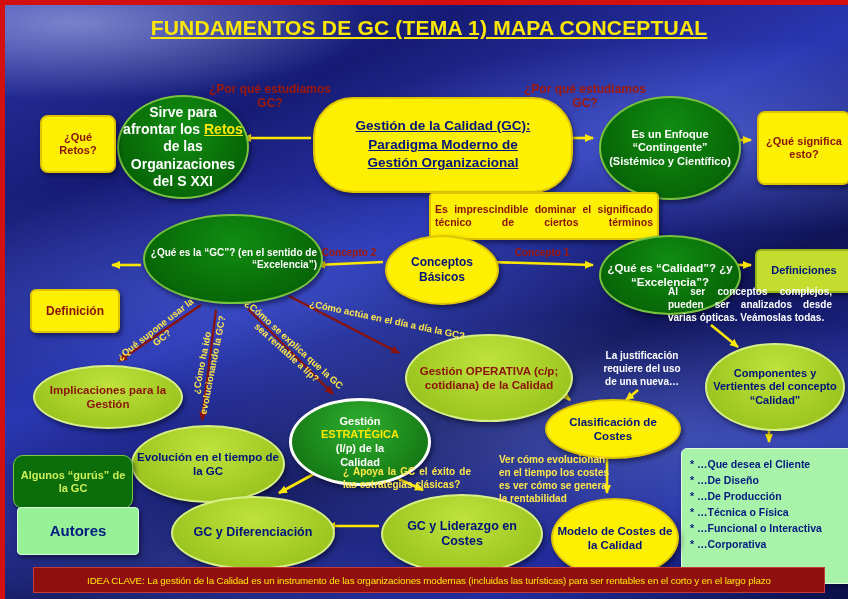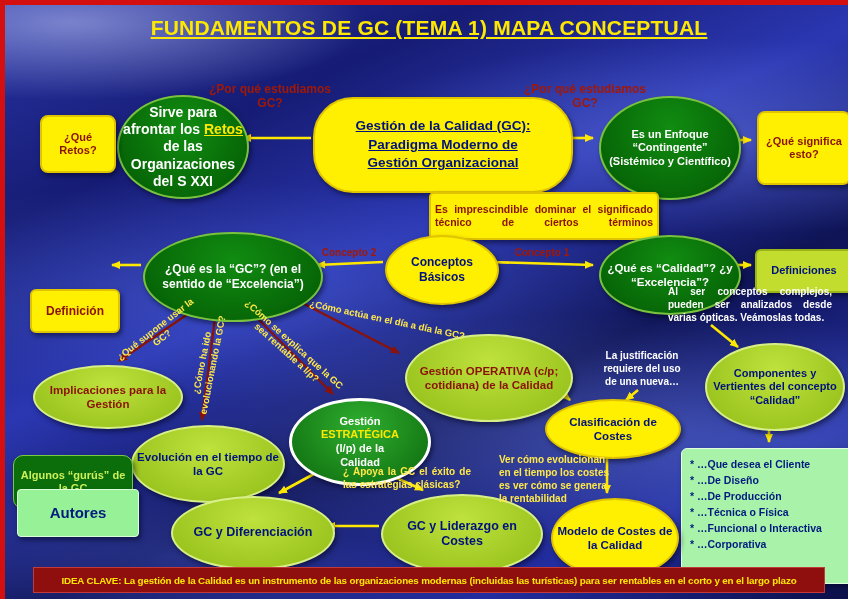--- a/index.html
+++ b/index.html
@@ -37,50 +37,50 @@
   .n-central{left:308px;top:92px;width:248px;height:84px;font-size:13.5px;border-radius:40px;text-decoration:underline;line-height:1.4;}
   .n-central span{display:block;}
   .n-enfoque{left:594px;top:91px;width:130px;height:92px;font-size:11px;}
   .n-que-significa{left:752px;top:106px;width:82px;height:62px;font-size:11px;border-radius:8px;}
   .n-imprescindible{left:424px;top:187px;width:218px;height:36px;font-size:10.5px;border-radius:5px;text-align:justify;}
   .n-imprescindible span{text-align:justify;text-align-last:justify;width:100%;}
   .n-conceptos{left:380px;top:230px;width:102px;height:58px;font-size:12px;}
   .lbl-concepto{font-size:10px;color:#a01808;width:80px;text-align:center;}
   .lbl-concepto2{left:304px;top:242px;}
   .lbl-concepto1{left:497px;top:242px;}
-  .n-que-es-gc{left:138px;top:227px;width:168px;height:78px;font-size:12px;}
+  .n-que-es-gc{left:138px;top:209px;width:168px;height:78px;font-size:10px;text-align:right;}
   .n-definicion{left:25px;top:244px;width:78px;height:32px;font-size:12px;border-radius:6px;margin-top:40px;}
   .n-que-es-calidad{left:594px;top:230px;width:130px;height:68px;font-size:11.5px;}
   .n-definiciones{left:750px;top:244px;width:86px;height:32px;font-size:11px;border-radius:6px;background:#c3dd2e;border:2px solid #9ab51a;}
   .lbl-complejos{left:663px;top:280px;width:164px;font-size:10px;color:#fff;text-align:justify;line-height:1.3;}
   .n-componentes{left:700px;top:338px;width:128px;height:76px;font-size:11px;}
   .list-box{position:absolute;z-index:2;left:676px;top:443px;width:160px;height:120px;background:#a9f2a9;
     border:1px solid #e2ffe2;border-radius:6px;padding:8px 6px 6px 8px;box-shadow:2px 3px 5px rgba(0,0,25,.5);}
   .list-box .li{display:block;font-size:10.5px;font-weight:700;color:#001a80;line-height:1.52;text-align:left;}
   .n-operativa{left:400px;top:329px;width:156px;height:76px;font-size:11.5px;}
   .lbl-justificacion{left:594px;top:344px;width:86px;font-size:10px;color:#fff;text-align:center;line-height:1.3;}
   .n-clasificacion{left:540px;top:394px;width:124px;height:48px;font-size:11.5px;}
   .n-implicaciones{left:28px;top:360px;width:138px;height:52px;font-size:11.5px;align-items:center;}
   .n-evolucion{left:126px;top:420px;width:142px;height:66px;font-size:11.5px;}
   .n-estrategica{left:284px;top:393px;width:128px;height:74px;font-size:11px;
     background:radial-gradient(ellipse at 50% 30%, #2fae2f 0%, #157a15 75%, #0c5e0c 100%);border:3px solid #fff;color:#fff;}
   .n-estrategica span{display:block;line-height:1.25;}
   .n-estrategica .hl{color:#ffe800;}
   .n-gurus{left:8px;top:450px;width:110px;height:44px;font-size:11px;border-radius:10px;
     background:#0b6e0b;color:#cdf05a;border:1.5px solid #7ac943;}
-  .n-autores{left:12px;top:484px;width:112px;height:38px;font-size:15px;border-radius:4px;
+  .n-autores{left:12px;top:502px;width:112px;height:38px;font-size:15px;border-radius:4px;
     background:#97f297;color:#001a80;border:1px solid #d9ffd9;}
   .n-diferenciacion{left:166px;top:491px;width:152px;height:62px;font-size:12.5px;}
   .n-liderazgo{left:376px;top:489px;width:150px;height:68px;font-size:12.5px;}
   .lbl-apoya{left:338px;top:461px;width:128px;font-size:10px;color:#ffe84a;text-align:justify;line-height:1.25;}
   .lbl-ver-como{left:494px;top:448px;width:112px;font-size:10px;color:#ffe84a;text-align:left;line-height:1.3;}
   .n-modelo{left:546px;top:493px;width:116px;height:68px;font-size:11.5px;}
   .banner{position:absolute;z-index:3;left:28px;top:562px;width:790px;height:24px;background:#8f0f0f;
     border:1px solid #c23a3a;display:flex;align-items:center;justify-content:center;}
-  .banner span{font-size:9.8px;font-weight:700;color:#ffe800;white-space:nowrap;letter-spacing:-.15px;}
+  .banner span{font-size:9.8px;font-weight:400;color:#ffe800;white-space:nowrap;letter-spacing:-.15px;}
 
   .rot-que-supone{left:106px;top:318px;width:96px;transform:rotate(-38deg);}
   .rot-como-evolucionando{left:144px;top:348px;width:118px;transform:rotate(-79deg);}
   .rot-como-rentable{left:221px;top:333px;width:128px;transform:rotate(42deg);}
   .rot-como-actua{left:292px;top:310px;width:180px;transform:rotate(12deg);white-space:nowrap;}
 </style>
 </head>
 <body>
 
 <div class="canvas">

